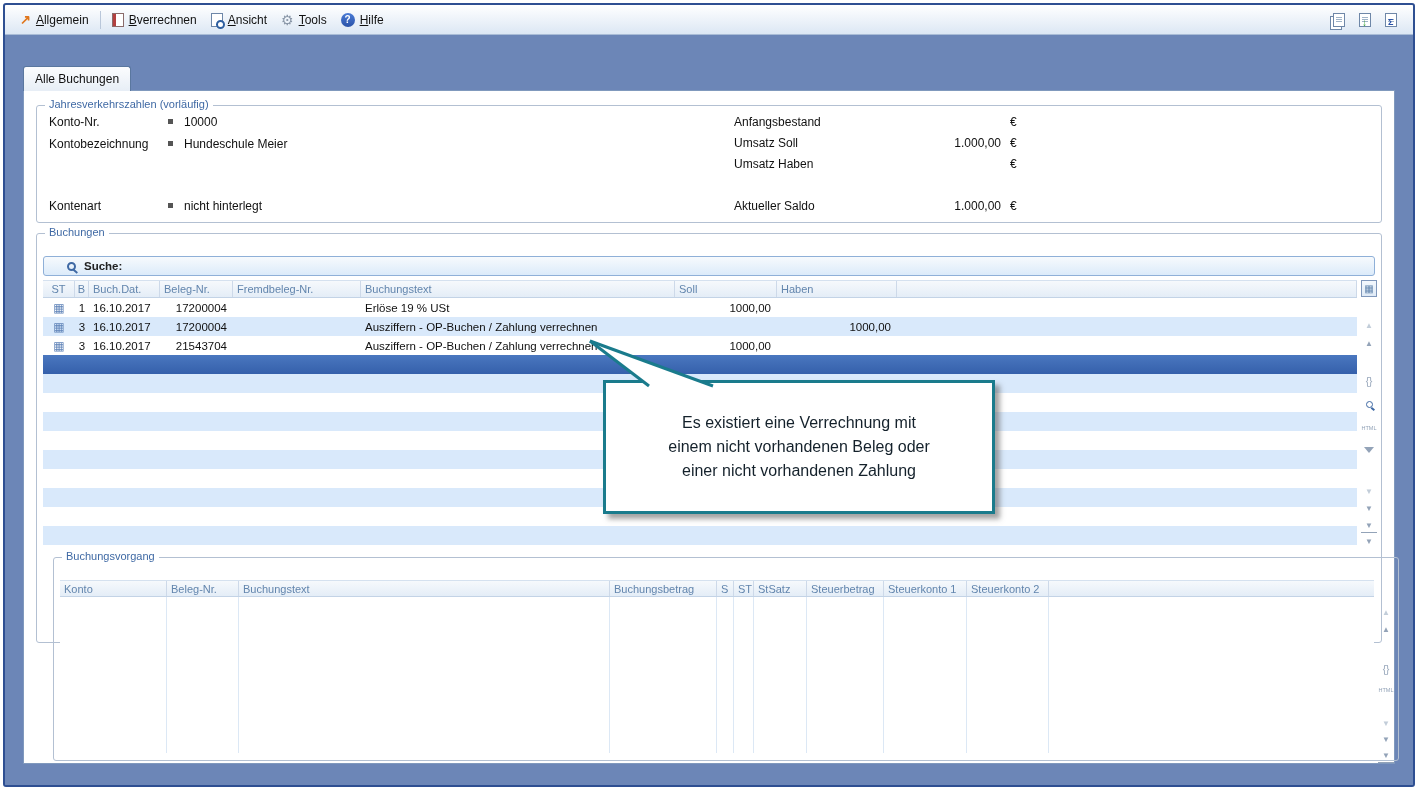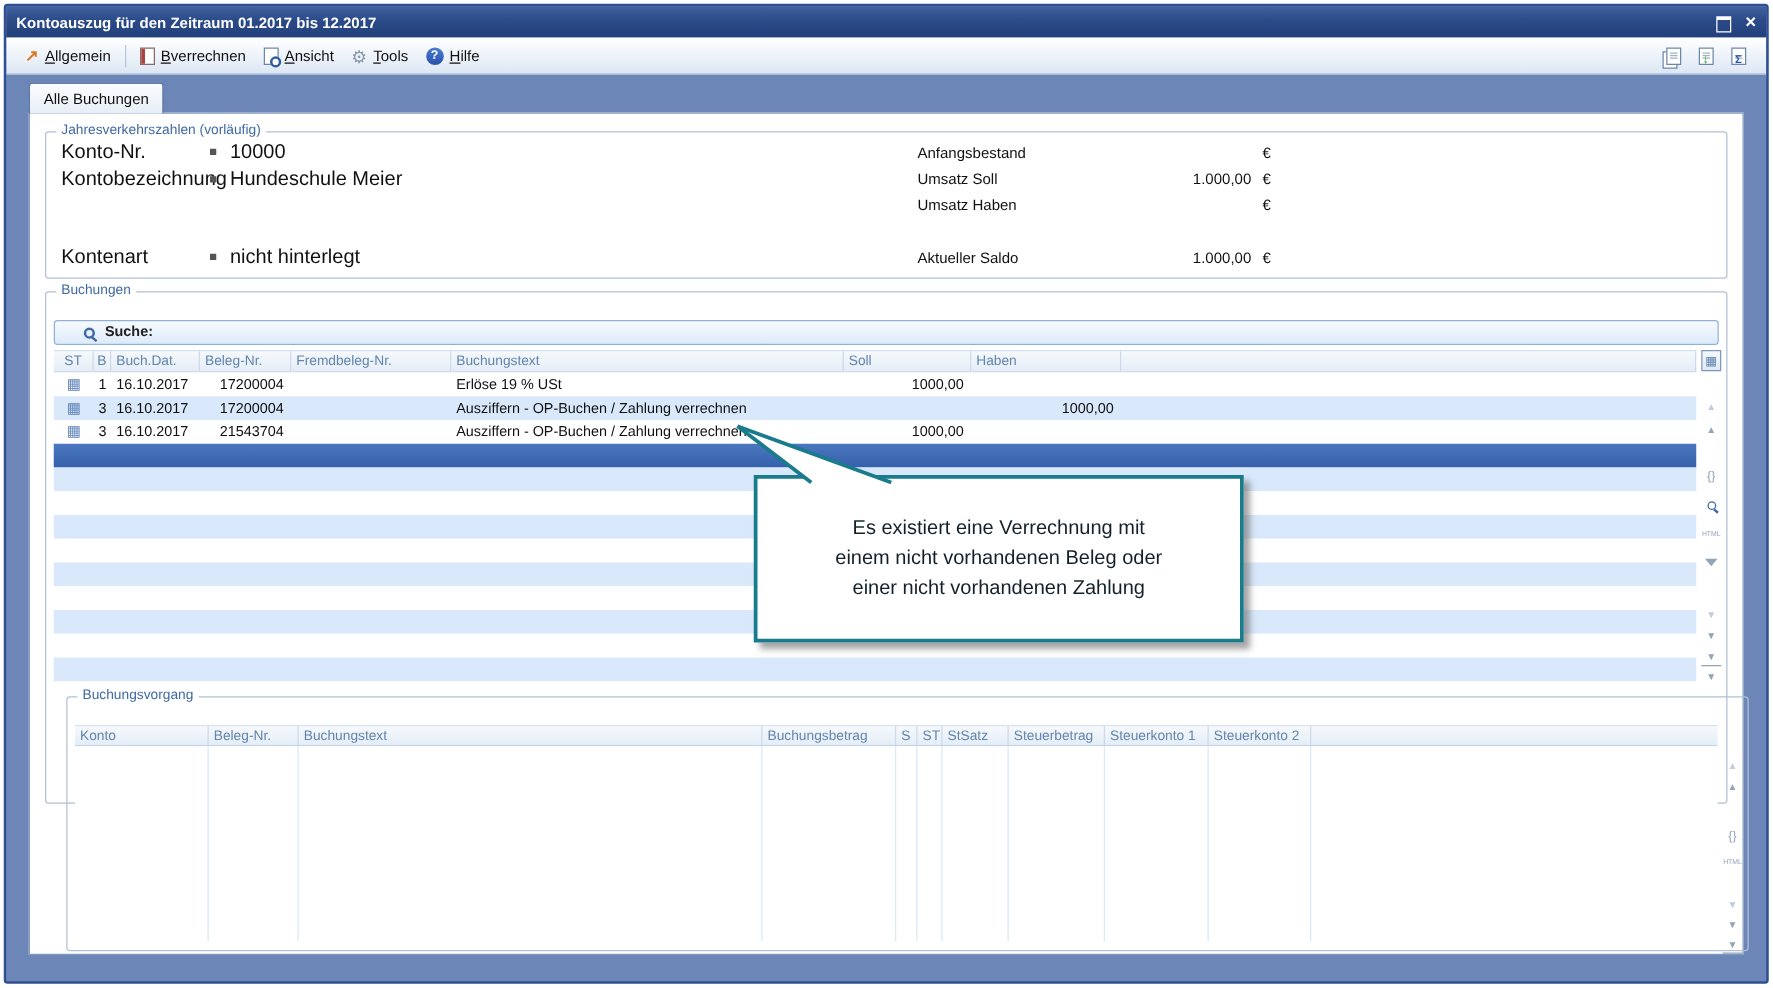--- a/index.html
+++ b/index.html
@@ -63,21 +63,21 @@
 
   
   .grp { position:absolute; left:12px; width:1346px; border:1px solid #b3c0d2; border-radius:3px; }
   .grp-title { position:absolute; top:-8px; left:8px; background:#fff; padding:0 4px;
                font-size:11px; color:#3f69a4; }
   .g1 { top:14px; height:118px; }
   .g2 { top:142px; height:410px; }
   .g3 { top:466px; height:204px;margin-left:17px; }
 
   
-  .fld { position:absolute; left:12px; display:flex; align-items:center; font-size:16px; color:#111; height:15px; }
+  .fld { position:absolute; left:12px; display:flex; align-items:center; font-size:12px; color:#111; height:15px; }
   .flabel { display:inline-block; width:119px; }
   .bullet { display:inline-block; width:5px; height:5px; background:#555; margin-right:11px; }
   .fldr { position:absolute; left:697px; display:flex; align-items:center; font-size:12px; color:#111; height:15px; }
   .frlabel { width:150px; }
   .frvalue { width:117px; text-align:right; }
   .freuro { margin-left:9px; }
 
   
   .search { position:absolute; top:22px; left:6px; right:6px; height:20px; border:1px solid #8fb0d8;
             border-radius:3px; background:linear-gradient(180deg,#f7fafd,#dcebfa);
@@ -136,27 +136,20 @@
              display:flex; align-items:center; justify-content:center; text-align:center;
              font-size:16px; line-height:24px; color:#14212b; white-space:pre-line; padding:0 20px; }
   .callout-tail { position:absolute; left:540px; top:100px; width:220px; height:60px; z-index:6;
                   overflow:visible; pointer-events:none; }
 </style>
 </head>
 <body>
 
 <div class="window">
 
-  <div class="titlebar">
-    <span class="title">Kontoauszug für den Zeitraum 01.2017 bis 12.2017</span>
-    <div class="win-btns">
-      <span class="btn-max"></span>
-      <span class="btn-close"></span>
-    </div>
-  </div>
 
   <div class="toolbar">
     <div class="menu-item">
       <span class="i-arrow"></span>
       <span><span class="mn">A</span><span>llgemein</span></span>
     </div>
     <div class="tb-sep"></div>
     <div class="menu-item">
       <span class="doc i-edit"></span>
       <span><span class="mn">B</span><span>verrechnen</span></span>

